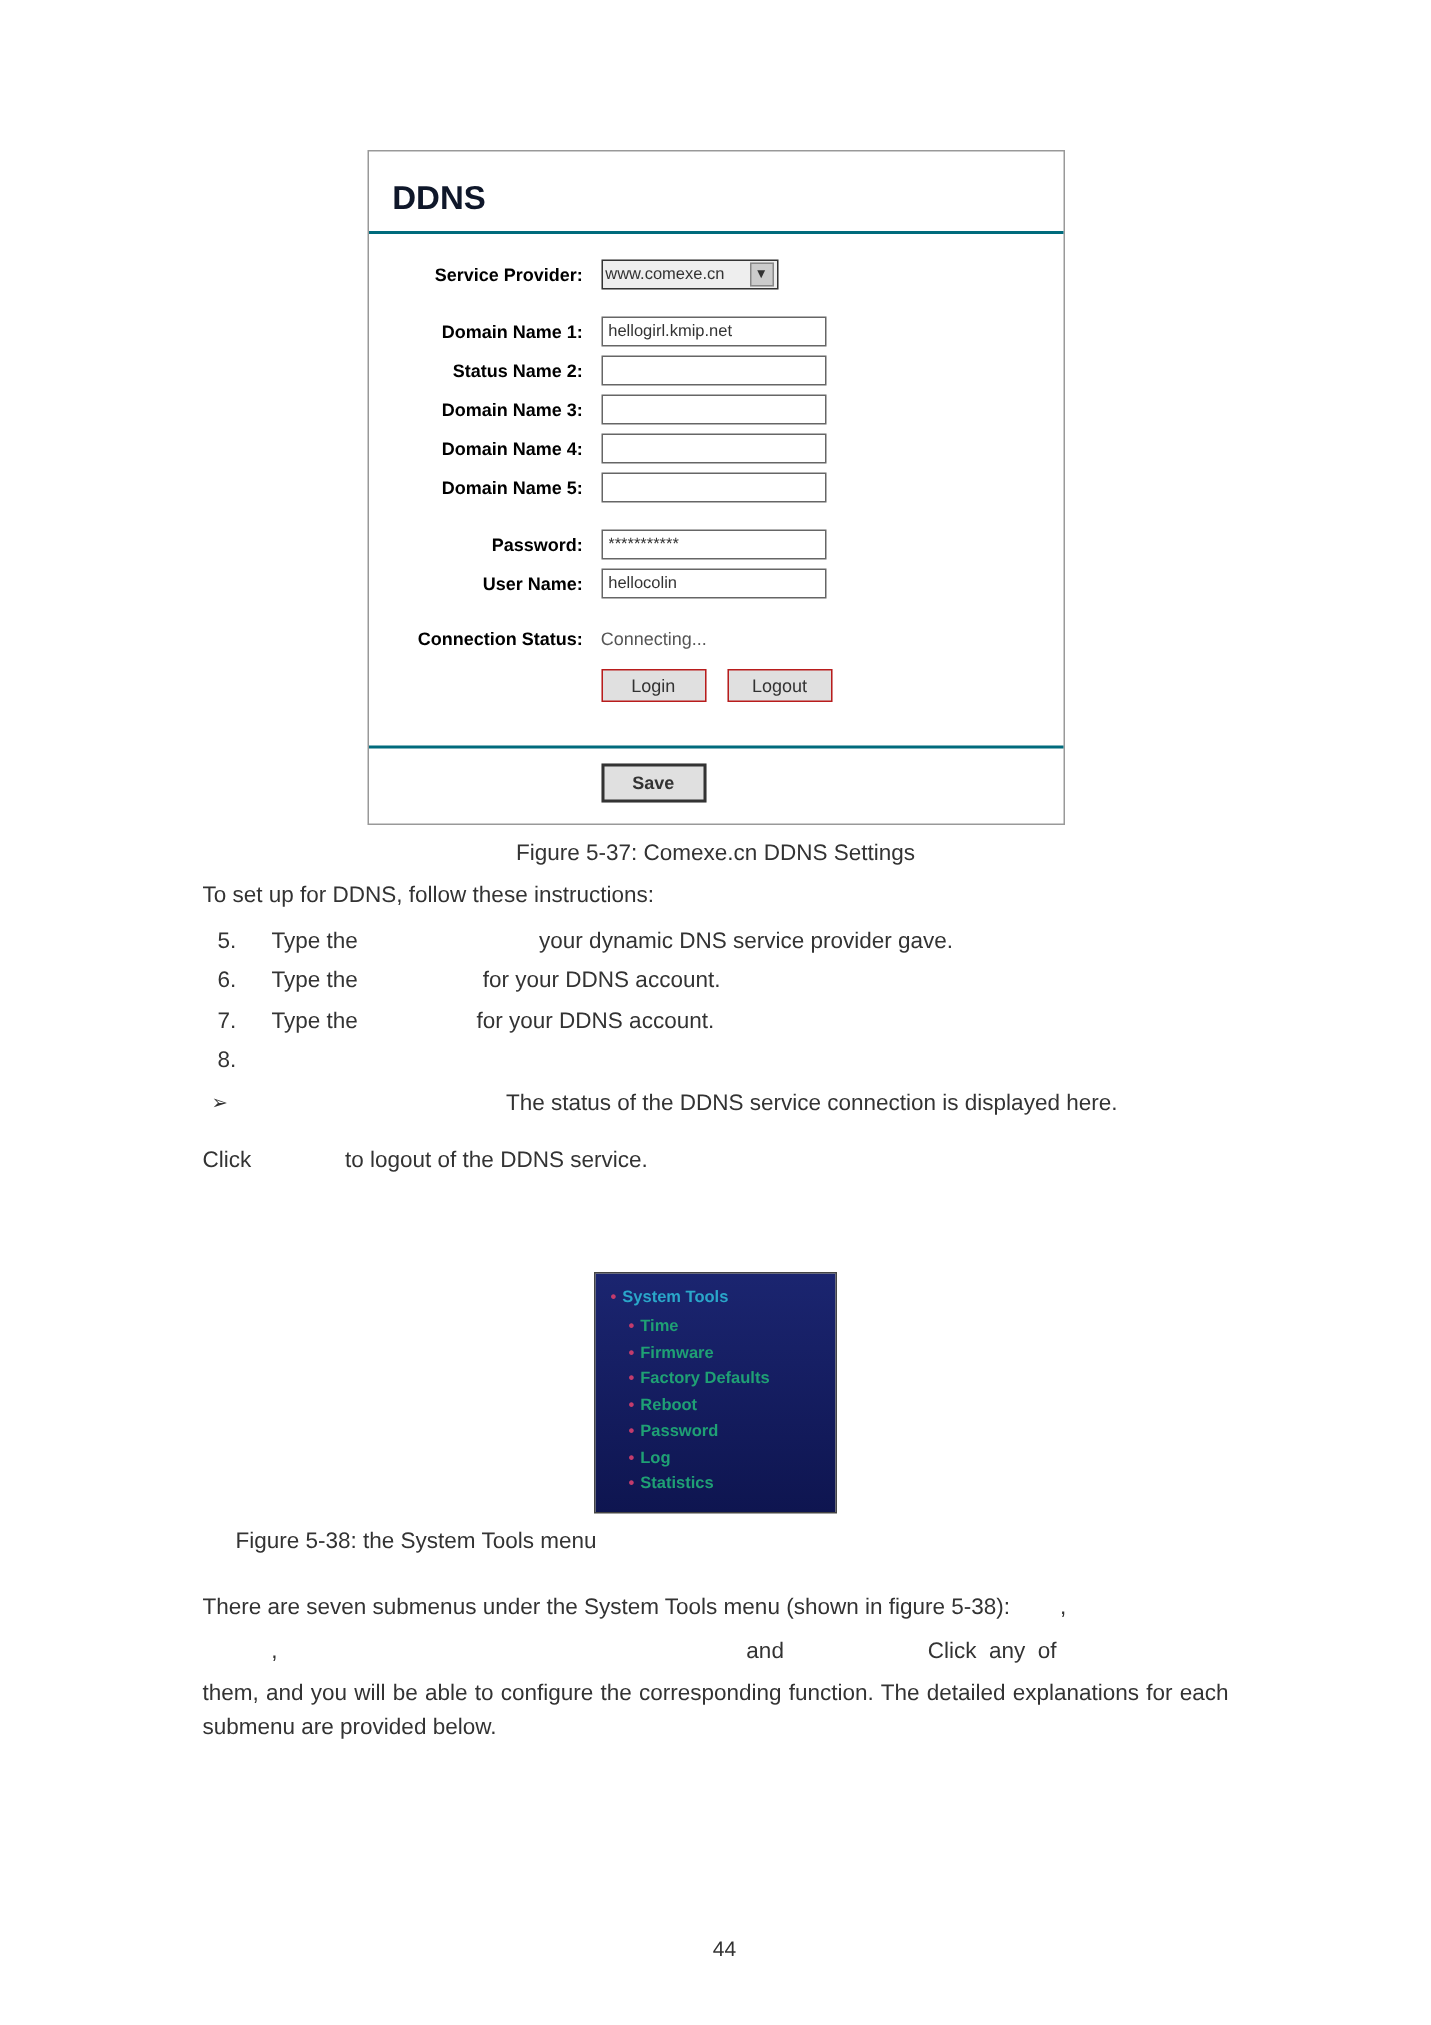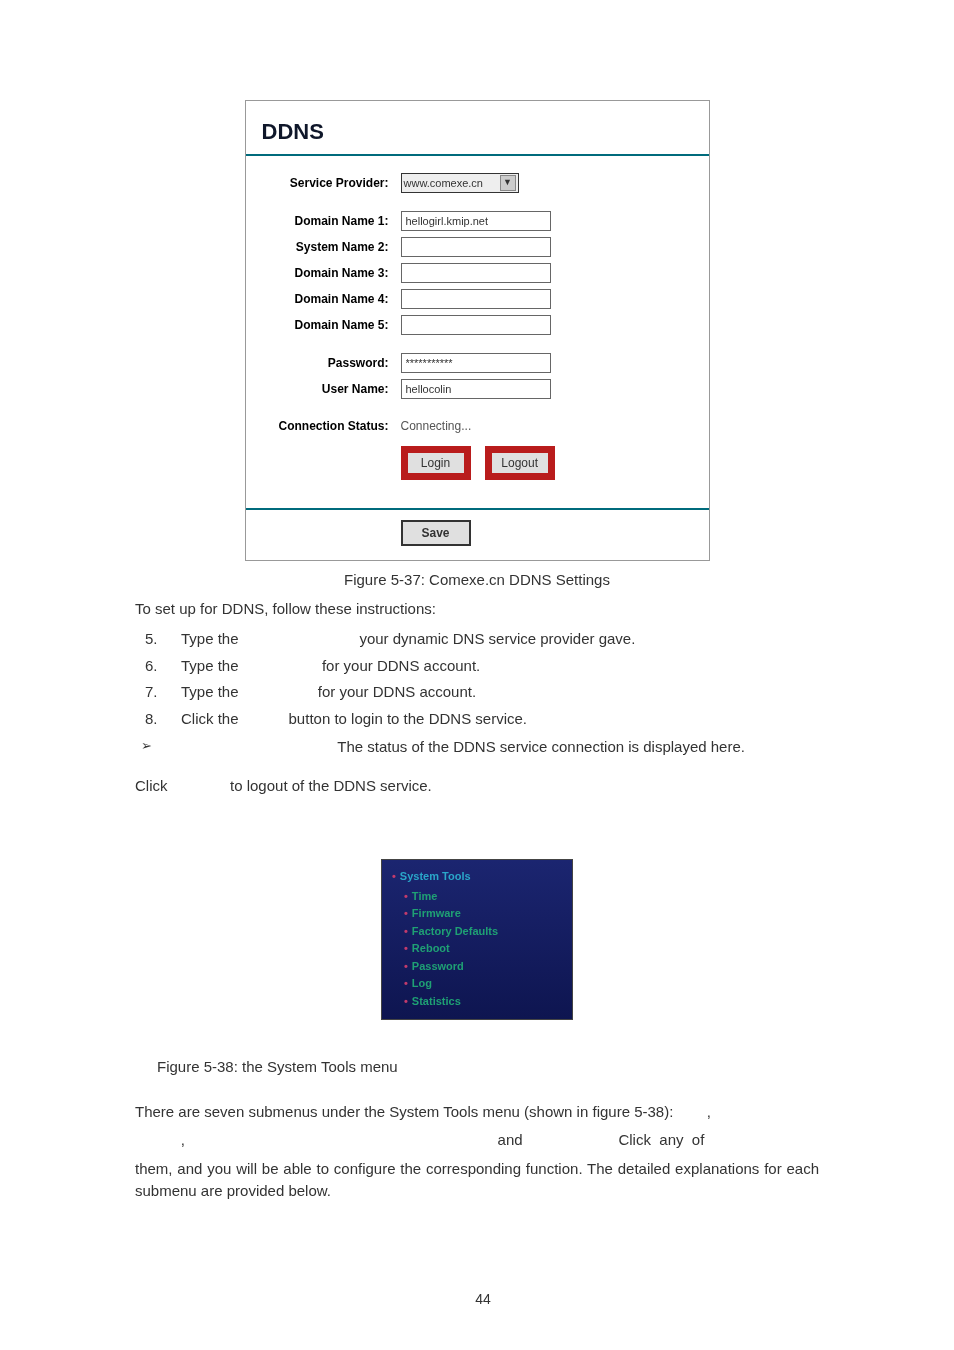--- a/index.html
+++ b/index.html
@@ -82,21 +82,21 @@
       justify-content: center;
       font-size: 9px;
       margin-left: 2px;
     }
     .ddns-status-val {
       font-size: 12px;
       color: #555;
       font-family: Verdana, sans-serif;
     }
     .ddns-btn {
-      border: 7px solid #b91c1c;
+      border: 1px solid #b91c1c;
       background: #e0e0e0;
       font-size: 12px;
       padding: 1px 0;
       width: 70px;
       text-align: center;
       font-family: Verdana, sans-serif;
       margin-right: 10px;
       display: inline-block;
     }
     .ddns-savebtn {
@@ -124,22 +124,22 @@
       margin: 0 0 2px 0;
     }
     ol.steps li {
       display: flex;
       padding: 2px 0;
     }
     ol.steps .num { width: 46px; padding-left: 10px; }
     .bullet-row { display: flex; padding: 2px 0 10px 0; }
     .bullet-sym { width: 40px; padding-left: 6px; font-size: 13px; }
     .menu-box {
-      width: 192px;
-      margin: 0 auto 36px auto;
+      width: 162px;
+      margin: 0 auto 8px auto;
       border: 1px solid #444;
       background: #1b1e6b;
       background: linear-gradient(#1b2570, #0e1550);
       padding: 8px 10px 10px 10px;
       font-family: Verdana, sans-serif;
       font-size: 11px;
       font-weight: bold;
     }
     .menu-box .top {
       color: #2aa6c9;
@@ -188,21 +188,21 @@
     </div>
   </div>
 
   <div class="gap"></div>
 
   <div class="ddns-row">
     <div class="ddns-label">Domain Name 1:</div>
     <input class="ddns-input" value="hellogirl.kmip.net" style="">
   </div>
   <div class="ddns-row">
-    <div class="ddns-label">System Name 2:</div>
+    <div class="ddns-label">Status Name 2:</div>
     <input class="ddns-input" value="" style="">
   </div>
   <div class="ddns-row">
     <div class="ddns-label">Domain Name 3:</div>
     <input class="ddns-input" value="" style="">
   </div>
   <div class="ddns-row">
     <div class="ddns-label">Domain Name 4:</div>
     <input class="ddns-input" value="" style="">
   </div>
@@ -252,21 +252,20 @@
   <li>
       <span class="num">6.</span>
       <span style="white-space:pre">Type the                    for your DDNS account.</span>
     </li>
   <li>
       <span class="num">7.</span>
       <span style="white-space:pre">Type the                   for your DDNS account.</span>
     </li>
   <li>
       <span class="num">8.</span>
-      <span style="white-space:pre">Click the            button to login to the DDNS service.</span>
     </li>
 </ol>
 
 <div class="bullet-row">
   <span class="bullet-sym">➢</span>
   <span style="white-space:pre">                                       The status of the DDNS service connection is displayed here.</span>
 </div>
 
 <div class="body-text" style="white-space:pre">Click               to logout of the DDNS service.</div>
 

